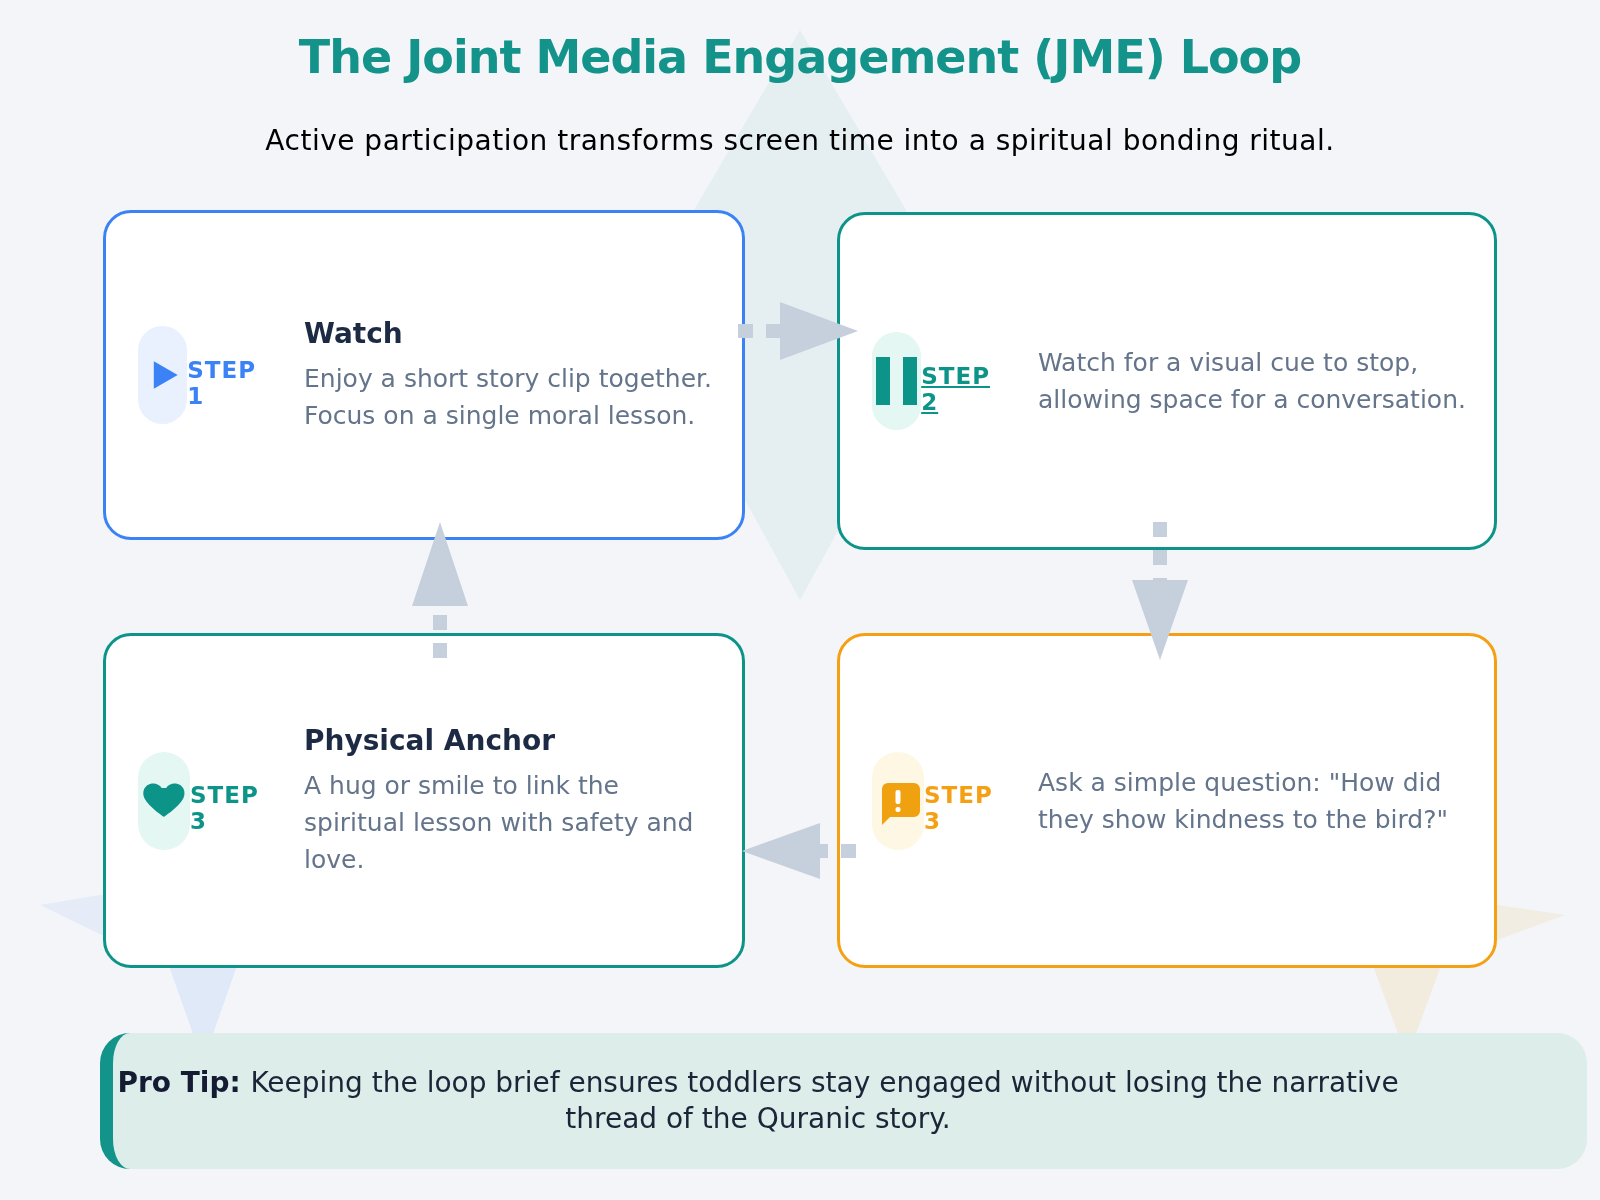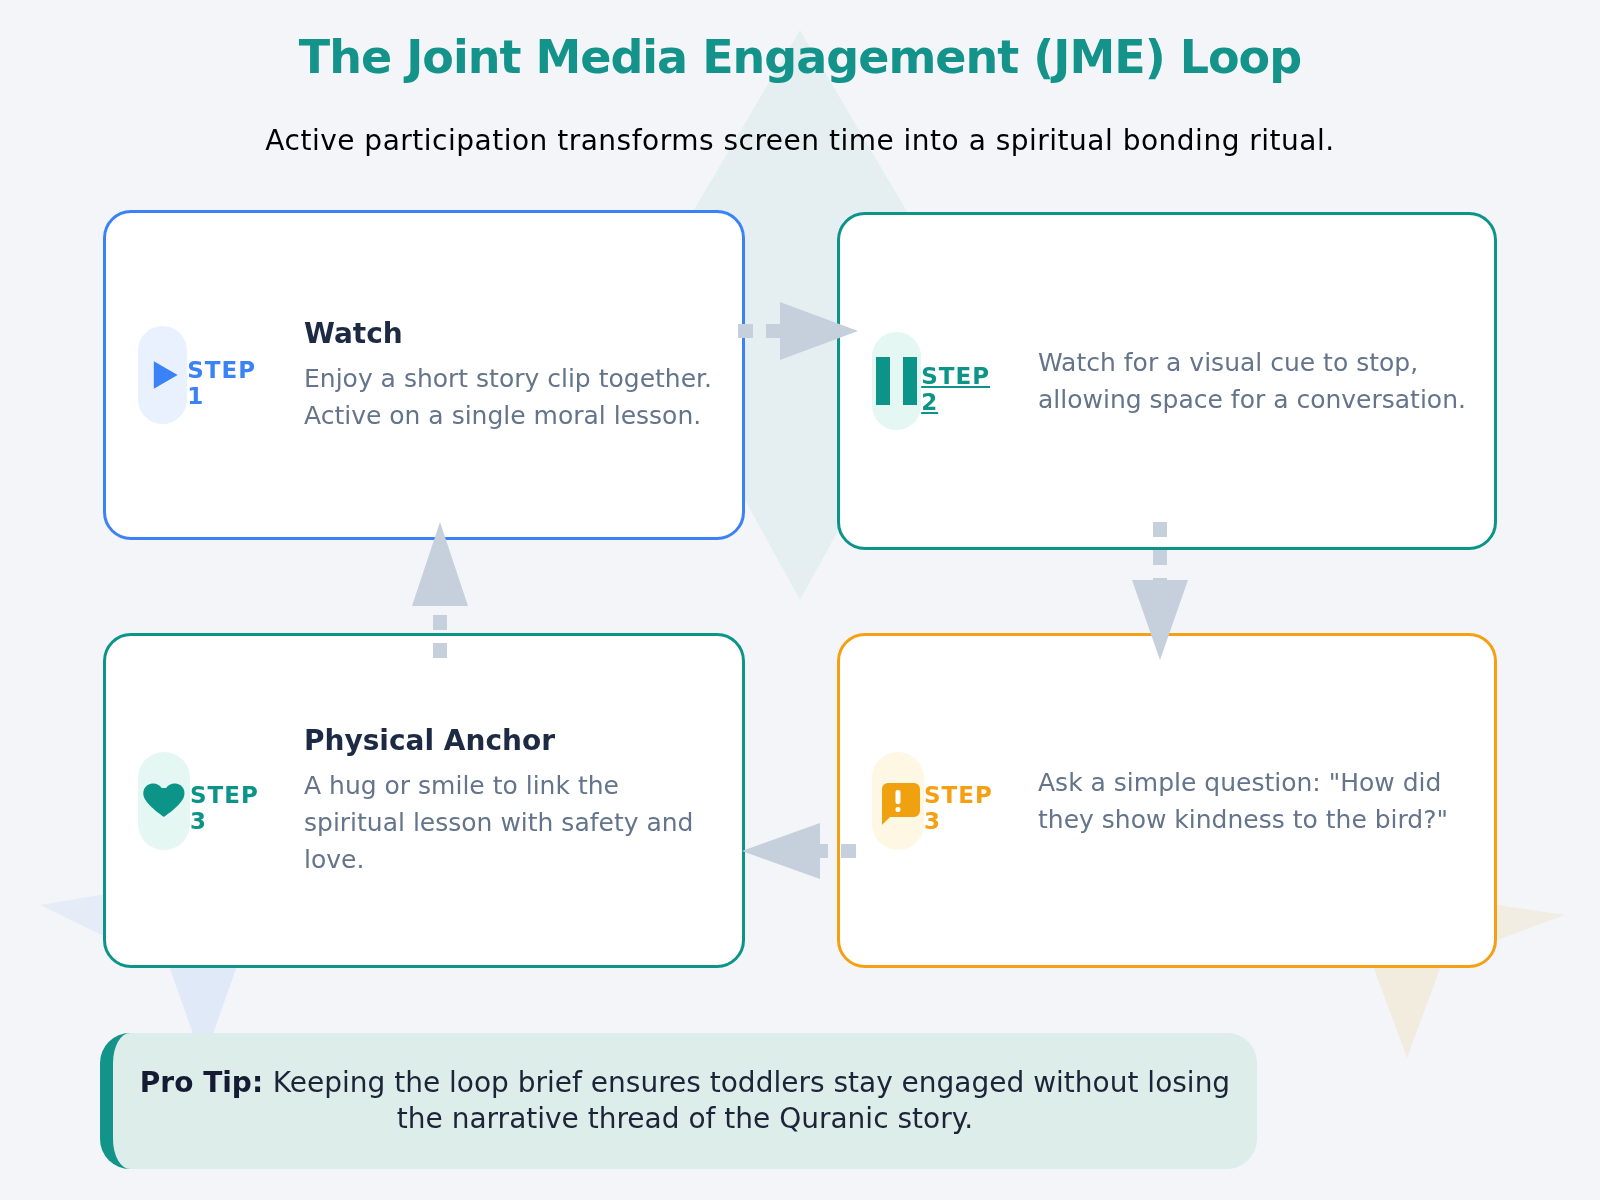--- a/index.html
+++ b/index.html
@@ -69,24 +69,24 @@
 
   
   .pause-bars{display:flex;gap:13px;}
   .pause-bars span{display:block;width:14px;height:48px;background:#0d9488;}
 
   
   .arrows{position:absolute;inset:0;z-index:5;pointer-events:none;}
 
   
   .pro-tip{
-    position:absolute;left:100px;top:1033px;width:1157px;height:136px;
+    position:absolute;left:100px;top:1033px;width:1487px;height:136px;
     box-sizing:border-box;background:#dcedea;
     border-left:13px solid #13948a;border-radius:30px;
-    display:flex;align-items:center;justify-content:flex-end;
+    display:flex;align-items:center;justify-content:flex-start;
     z-index:2;
   }
   .pro-tip-text{
     width:1290px;text-align:center;
     font-size:28px;line-height:1.3;color:#1b2538;
   }
   .pro-tip-text b{color:#141b33;}
 </style>
 </head>
 <body>
@@ -108,21 +108,21 @@
     <div class="icon-col">
       <div class="icon-box">
         <svg width="44" height="44" viewBox="0 0 24 24">
             <path d="M7 4.5v15l13-7.5z" fill="#3b82f6"></path>
           </svg>
       </div>
       <div class="step-label">STEP 1</div>
     </div>
     <div class="text-col">
       <p class="card-title">Watch</p>
-      <p class="card-desc">Enjoy a short story clip together. Active on a single moral lesson.</p>
+      <p class="card-desc">Enjoy a short story clip together. Focus on a single moral lesson.</p>
     </div>
   </div>
 
   <div class="card card--pause">
     <div class="icon-col">
       <div class="icon-box">
         <span class="pause-bars">
             <span></span>
             <span></span>
           </span>

